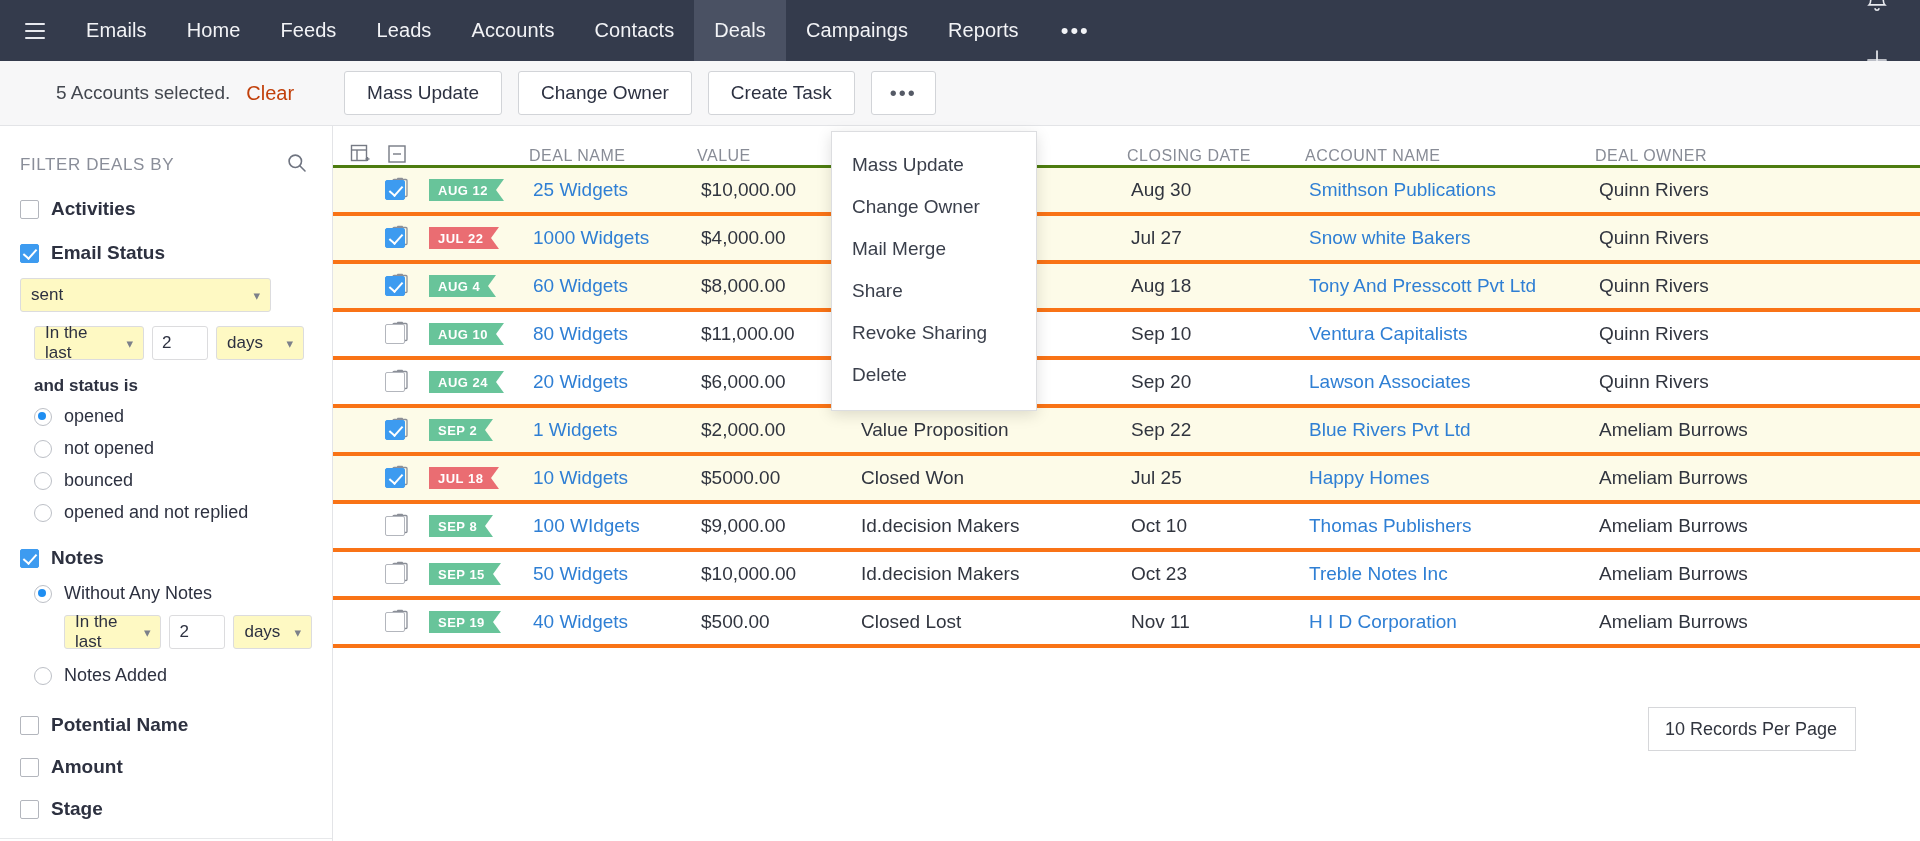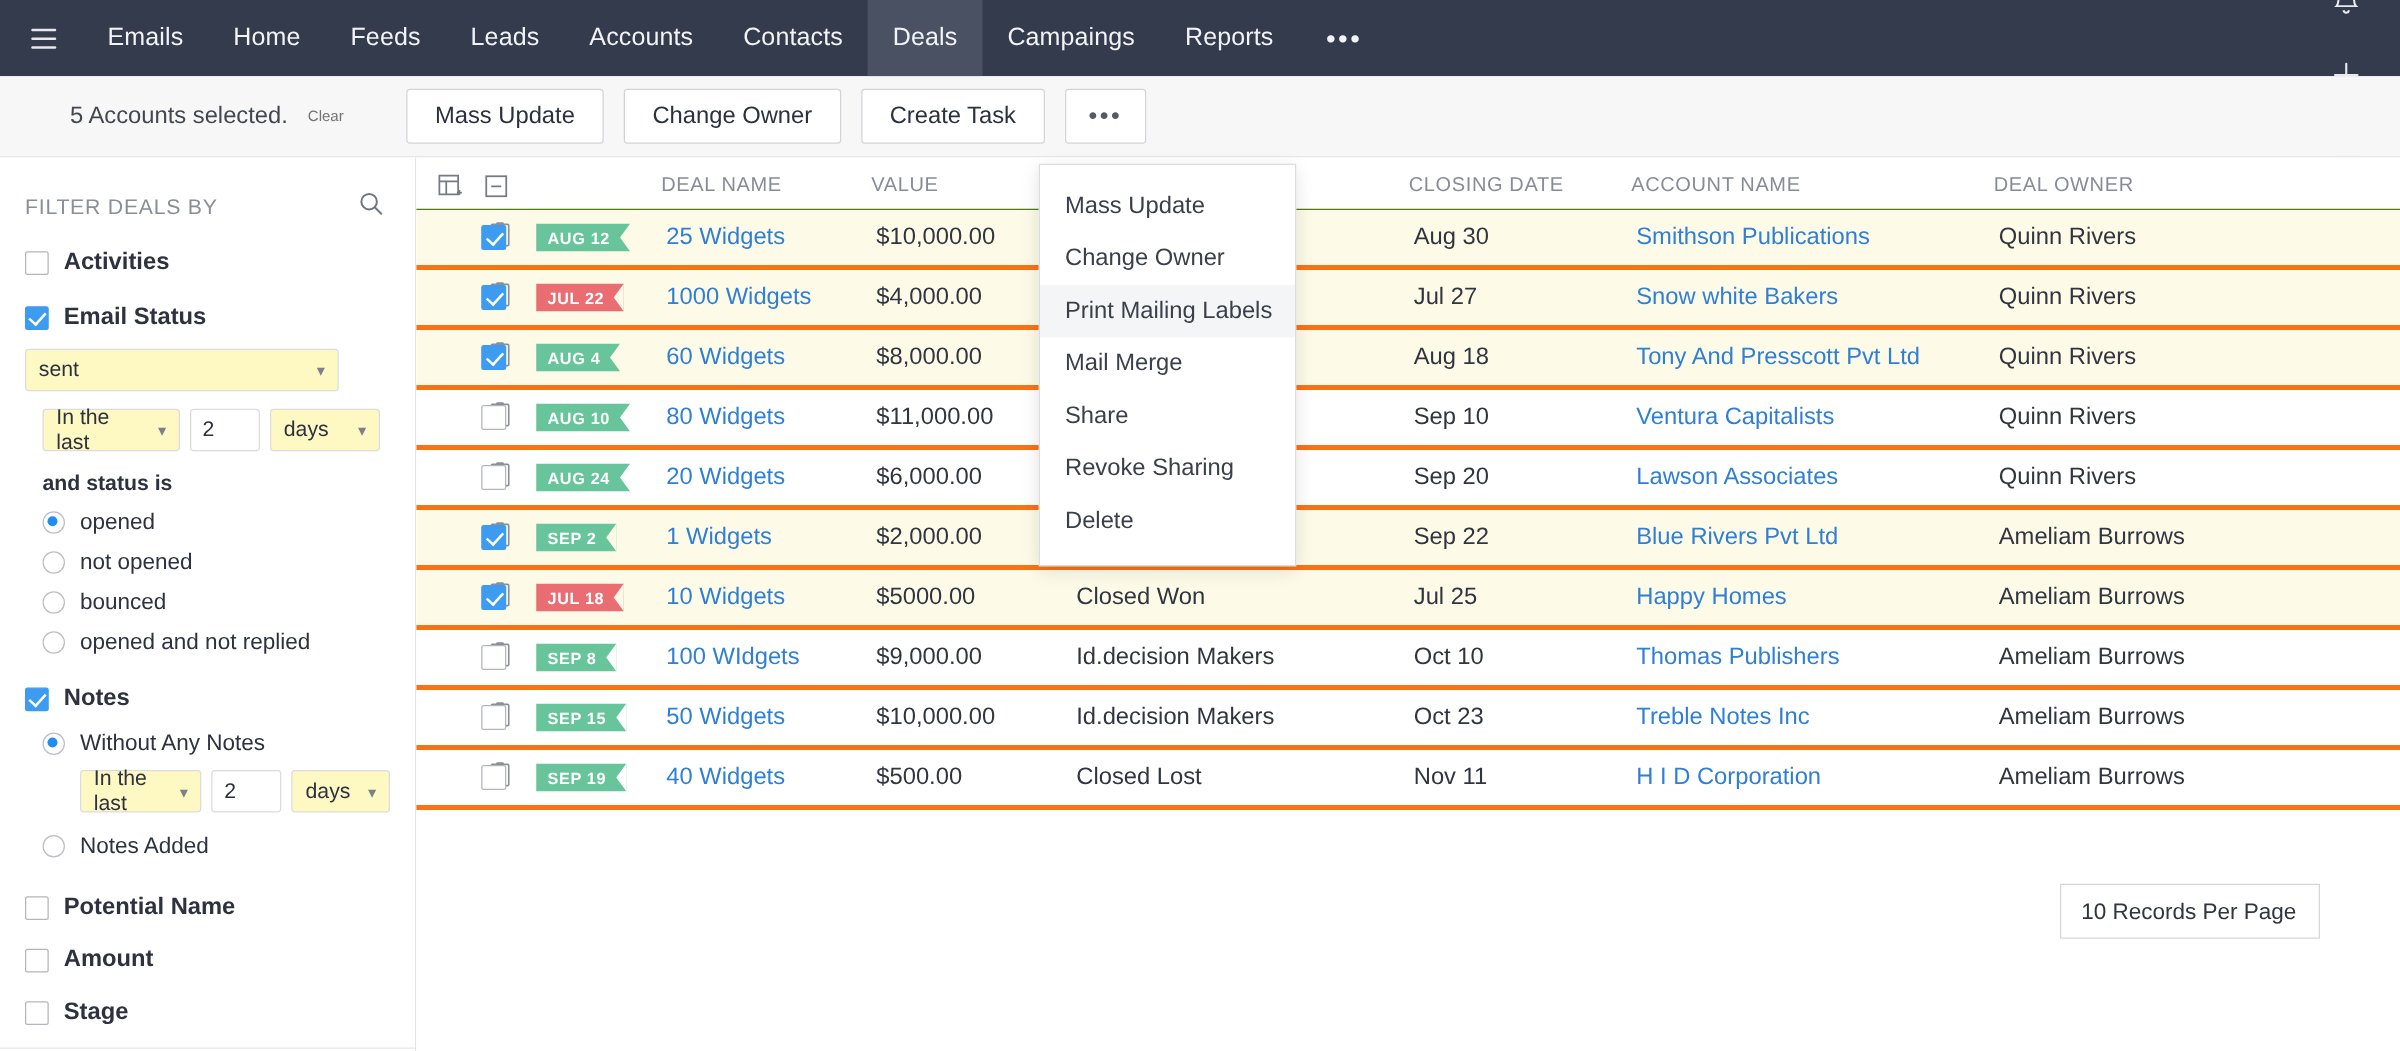--- a/index.html
+++ b/index.html
@@ -52,21 +52,21 @@
   .actionbar {
     height: 65px;
     background: #f7f7f8;
     border-bottom: 1px solid #e3e4e7;
     display: flex;
     align-items: center;
     padding-left: 56px;
     position: relative;
   }
   .sel-text { font-size: 19px; color: #43474f; }
-  .sel-clear { font-size: 12px; color: #737373; margin-left: 16px; cursor: pointer; }
+  .sel-clear { font-size: 20px; color: #c2410c; margin-left: 16px; cursor: pointer; }
   .act-buttons { display: flex; align-items: center; gap: 16px; margin-left: 50px; }
   .act-btn {
     background: #ffffff;
     border: 1px solid #d2d4d8;
     border-radius: 3px;
     height: 44px;
     padding: 0 22px;
     font-size: 19px;
     color: #2c3141;
     font-family: "Liberation Sans", sans-serif;
@@ -157,22 +157,22 @@
   .indent2 { padding-left: 44px; }
   .sb-footer {
     position: absolute; left: 0; bottom: 0; width: 333px; height: 68px;
     background: #ffffff; border-top: 1px solid #e7e8ea;
     display: flex; align-items: center; padding-left: 22px; gap: 34px;
   }
 
   
   .main { flex: 1; position: relative; background: #fff; overflow: hidden; }
   .thead {
-    display: flex; align-items: center; height: 42px;
-    border-bottom: 1px solid #4d7c0f; padding-top: 4px;
+    display: flex; align-items: flex-end; height: 42px;
+    border-bottom: 3px solid #4d7c0f; padding-top: 4px;
   }
   .th {
     font-size: 16px; color: #888c96; letter-spacing: .5px;
   }
   .col-icons { width: 92px; display: flex; align-items: center; gap: 16px; padding-left: 16px; }
   .ic-btn { cursor: pointer; display: flex; align-items: center; }
   .col-check { width: 58px; }
   .col-task { width: 38px; }
   .col-tag { width: 104px; }
   .col-deal { width: 168px; }
@@ -300,21 +300,20 @@
     <button class="act-btn">Mass Update</button>
     <button class="act-btn">Change Owner</button>
     <button class="act-btn">Create Task</button>
     <button class="act-btn more">•••</button>
   </div>
 </div>
 
 <div class="dropdown">
   <div class="dd-item">Mass Update</div>
   <div class="dd-item">Change Owner</div>
-  <div class="dd-item hover">Print Mailing Labels</div>
   <div class="dd-item">Mail Merge</div>
   <div class="dd-item">Share</div>
   <div class="dd-item">Revoke Sharing</div>
   <div class="dd-item">Delete</div>
 </div>
 
 <div class="body-wrap">
 
   <div class="sidebar">
     <div class="sb-head">

